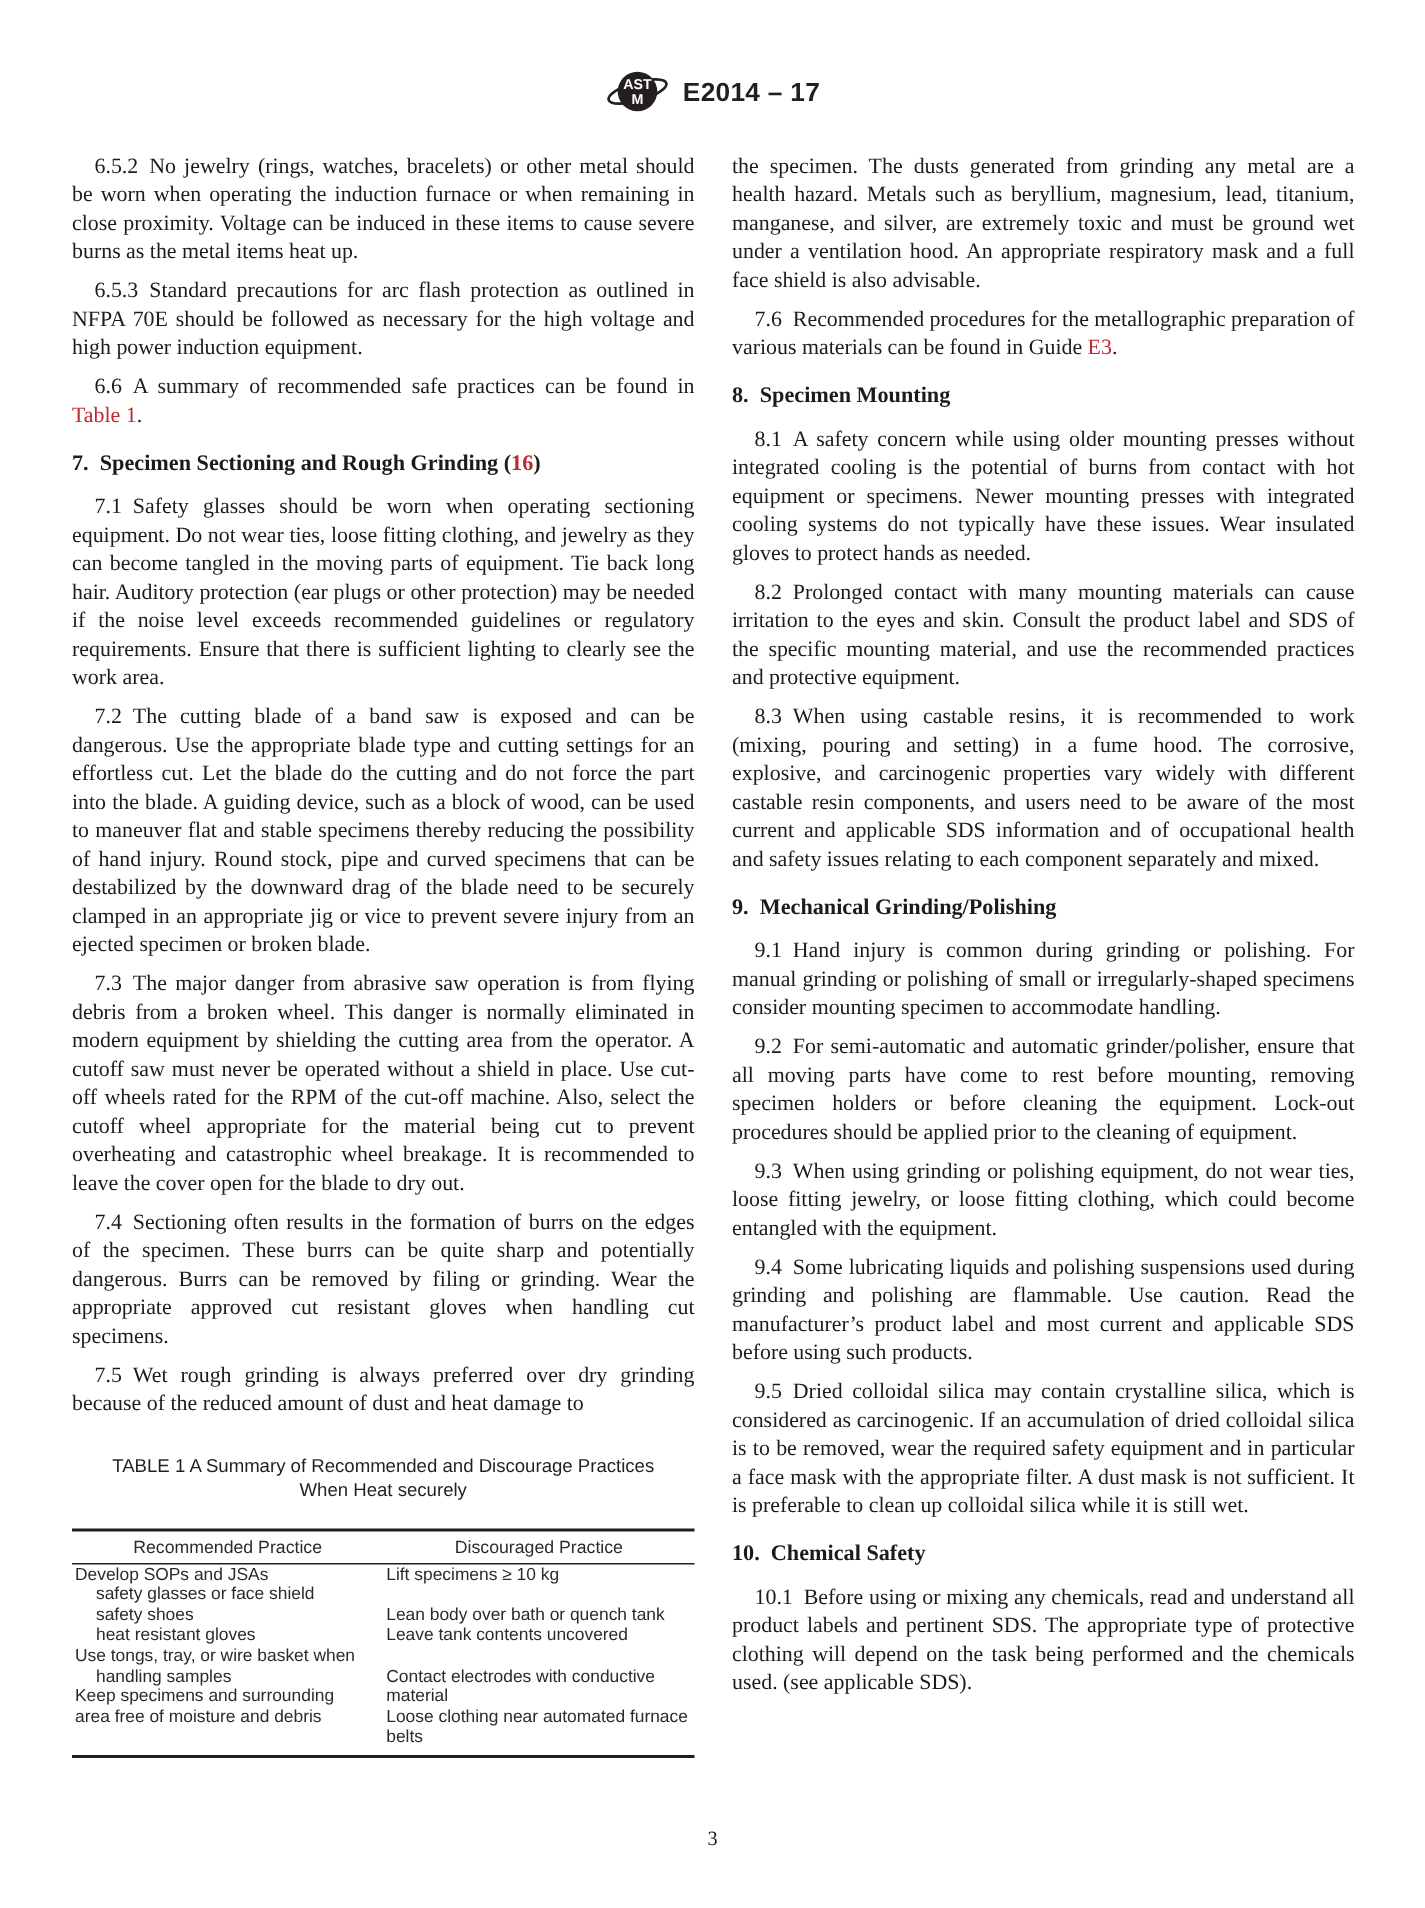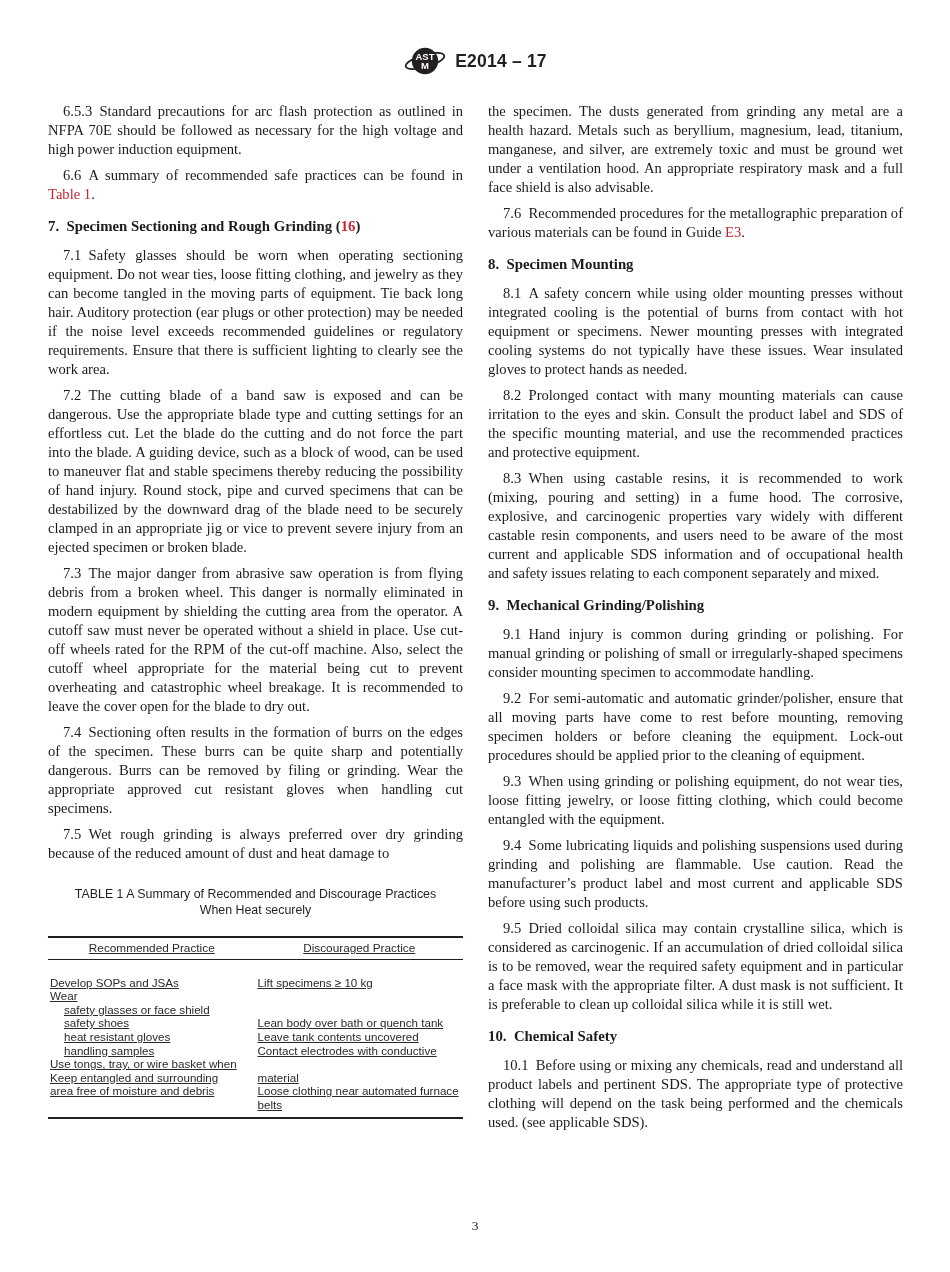--- a/index.html
+++ b/index.html
@@ -48,31 +48,31 @@
   .table-title {
     text-align: center; font-weight: normal;
     font-size: 12.4px; line-height: 15.5px;
     color: #231f20;
     margin-bottom: 18px;
   }
   table.t1 {
     width: 100%; border-collapse: collapse;
     border-top: 2px solid #231f20;
     border-bottom: 2px solid #231f20;
-    font-size: 11.6px; line-height: 13.6px; text-decoration: underline;
+    font-size: 11.6px; line-height: 13.6px;
   }
   .t1 th {
     font-weight: normal; text-align: center;
     font-size: 11.8px; padding: 4px 0 3px 0;
     border-bottom: 1px solid #231f20;
     width: 50%;
   }
   .t1 td { vertical-align: top; padding: 0 0 0 2px; }
   .t1 td.ind { padding-left: 16px; }
-  .t1 tr.first-body td { padding-top: 16px; margin-left: 40px; }
+  .t1 tr.first-body td { padding-top: 0; margin-left: 40px; }
   .t1 tr.last-body td { padding-bottom: 5px; }
   .footer {
     position: absolute; left: 0; top: 1218px; width: 100%;
     text-align: center; font-size: 13.5px;
   }
 </style>
 </head>
 <body>
 
 <div class="page">
@@ -85,20 +85,21 @@
         <text x="21" y="15.5" text-anchor="middle" font-family="Liberation Sans, sans-serif" font-weight="bold" font-size="9.5" fill="#ffffff">AST</text>
         <text x="21" y="25" text-anchor="middle" font-family="Liberation Sans, sans-serif" font-weight="bold" font-size="9.5" fill="#ffffff">M</text>
       </svg>
     </span>
     <span class="designation">E2014 – 17</span>
   </header>
 
   <div class="columns">
 
     <div class="col">
+      <p class="body-p">6.5.2 No jewelry (rings, watches, bracelets) or other metal should be worn when operating the induction furnace or when remaining in close proximity. Voltage can be induced in these items to cause severe burns as the metal items heat up.</p>
       <p class="body-p">6.5.3 Standard precautions for arc flash protection as outlined in NFPA 70E should be followed as necessary for the high voltage and high power induction equipment.</p>
       <p class="body-p"><span>6.6 A summary of recommended safe practices can be found in </span><a class="xref">Table 1</a><span>.</span></p>
 
       <h2 class="sec-h"><span>7. Specimen Sectioning and Rough Grinding (</span><a class="xref">16</a><span>)</span></h2>
 
       <p class="body-p">7.1 Safety glasses should be worn when operating sectioning equipment. Do not wear ties, loose fitting clothing, and jewelry as they can become tangled in the moving parts of equipment. Tie back long hair. Auditory protection (ear plugs or other protection) may be needed if the noise level exceeds recommended guidelines or regulatory requirements. Ensure that there is sufficient lighting to clearly see the work area.</p>
       <p class="body-p">7.2 The cutting blade of a band saw is exposed and can be dangerous. Use the appropriate blade type and cutting settings for an effortless cut. Let the blade do the cutting and do not force the part into the blade. A guiding device, such as a block of wood, can be used to maneuver flat and stable specimens thereby reducing the possibility of hand injury. Round stock, pipe and curved specimens that can be destabilized by the downward drag of the blade need to be securely clamped in an appropriate jig or vice to prevent severe injury from an ejected specimen or broken blade.</p>
       <p class="body-p">7.3 The major danger from abrasive saw operation is from flying debris from a broken wheel. This danger is normally eliminated in modern equipment by shielding the cutting area from the operator. A cutoff saw must never be operated without a shield in place. Use cut-off wheels rated for the RPM of the cut-off machine. Also, select the cutoff wheel appropriate for the material being cut to prevent overheating and catastrophic wheel breakage. It is recommended to leave the cover open for the blade to dry out.</p>
       <p class="body-p">7.4 Sectioning often results in the formation of burrs on the edges of the specimen. These burrs can be quite sharp and potentially dangerous. Burrs can be removed by filing or grinding. Wear the appropriate approved cut resistant gloves when handling cut specimens.</p>
       <p class="body-p">7.5 Wet rough grinding is always preferred over dry grinding because of the reduced amount of dust and heat damage to</p>
@@ -114,45 +115,41 @@
               <th>Recommended Practice</th>
               <th>Discouraged Practice</th>
             </tr>
           </thead>
           <tbody>
             <tr class="first-body">
               <td>Develop SOPs and JSAs</td>
               <td>Lift specimens ≥ 10 kg</td>
             </tr>
             <tr>
-              <td>Wear</td>
-              <td></td>
-            </tr>
-            <tr>
               <td class="ind">safety glasses or face shield</td>
               <td></td>
             </tr>
             <tr>
               <td class="ind">safety shoes</td>
               <td>Lean body over bath or quench tank</td>
             </tr>
             <tr>
               <td class="ind">heat resistant gloves</td>
               <td>Leave tank contents uncovered</td>
             </tr>
             <tr>
+              <td>Use tongs, tray, or wire basket when</td>
+              <td></td>
+            </tr>
+            <tr>
               <td class="ind">handling samples</td>
               <td>Contact electrodes with conductive</td>
             </tr>
             <tr>
-              <td>Use tongs, tray, or wire basket when</td>
-              <td></td>
-            </tr>
-            <tr>
-              <td>Keep entangled and surrounding</td>
+              <td>Keep specimens and surrounding</td>
               <td>material</td>
             </tr>
             <tr>
               <td>area free of moisture and debris</td>
               <td>Loose clothing near automated furnace</td>
             </tr>
             <tr class="last-body">
               <td></td>
               <td>belts</td>
             </tr>

